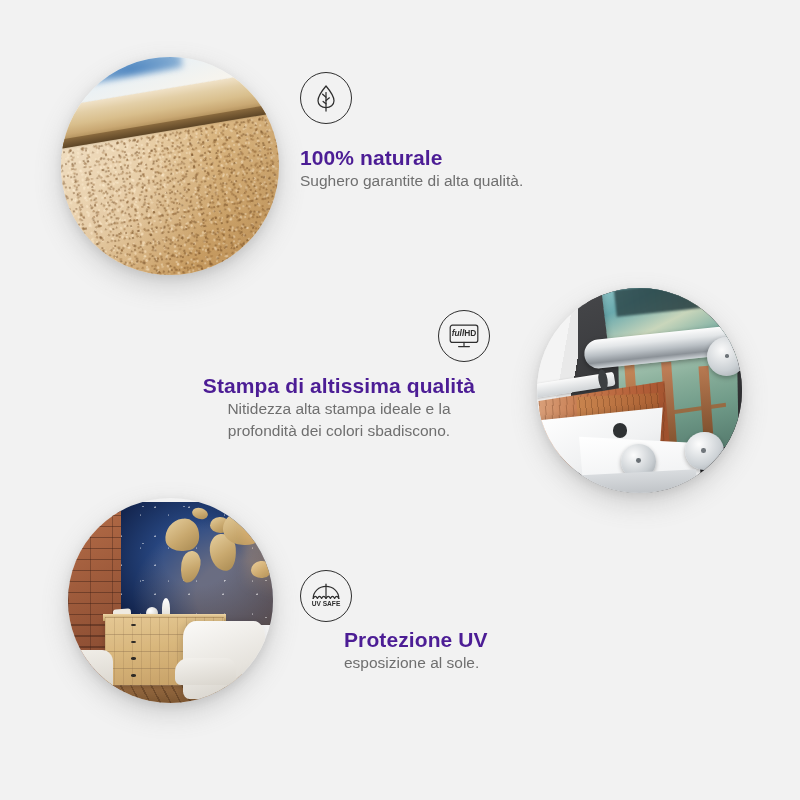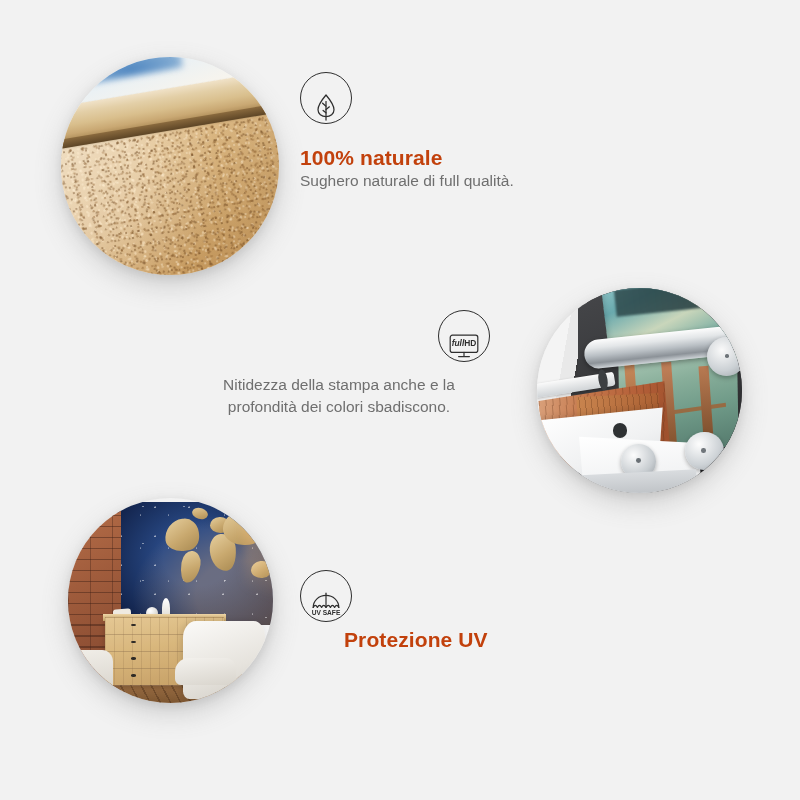--- a/index.html
+++ b/index.html
@@ -228,25 +228,25 @@
   }
   .in-deco-a{position:absolute;left:38%;top:53%;width:6%;height:6%;border-radius:50%;background:radial-gradient(circle at 35% 32%,#fff,#c8c4bc);}
   .in-deco-b{position:absolute;left:46%;top:49%;width:4%;height:10%;background:linear-gradient(180deg,#fff,#ddd9d1);border-radius:50% 50% 30% 30%;}
   .in-deco-c{position:absolute;left:22%;top:54%;width:9%;height:4%;background:#efeae1;border-radius:3px;transform:rotate(-4deg);}
 
   
   .block{position:absolute;}
   .icon-circle{
     position:absolute;width:52px;height:52px;border-radius:50%;
     border:1.6px solid #2e2e2e;box-sizing:border-box;
-    display:flex;align-items:flex-end;justify-content:center;
+    display:flex;align-items:center;justify-content:center;
   }
   .icon-circle svg{display:block;}
   .heading{
-    color:#c2410c;font-weight:bold;font-size:21px;letter-spacing:.1px;
+    color:#4c1d95;font-weight:bold;font-size:21px;letter-spacing:.1px;
     margin:0;white-space:nowrap;
   }
   .sub{
     color:#6f6f6f;font-size:15.5px;line-height:1.45;margin:0;
     font-weight:400;
   }
 
   #block-natural{left:300px;top:72px;width:420px;}
   #block-natural .icon-circle{left:0;top:0;}
   #block-natural .txt{position:absolute;left:0;top:74px;text-align:left;}
@@ -350,51 +350,53 @@
       <svg width="30" height="32" viewBox="0 0 30 32" fill="none" stroke="#2e2e2e" stroke-width="1.25" stroke-linecap="round" stroke-linejoin="round">
         <path d="M15 4 C9.5 10.5 7 15 7 18.8 C7 22.9 10.6 25.6 15 25.6 C19.4 25.6 23 22.9 23 18.8 C23 15 20.5 10.5 15 4 Z"></path>
         <path d="M15 10.5 V29"></path>
         <path d="M15 15.2 L11.6 12.2"></path>
         <path d="M15 18.6 L18.4 15.8"></path>
         <path d="M15 21.8 L12.1 19.4"></path>
       </svg>
     </div>
     <div class="txt">
       <p class="heading">100% naturale</p>
-      <p class="sub">Sughero naturale di full qualità.</p>
+      <p class="sub">Sughero garantite di alta qualità.</p>
     </div>
   </div>
 
   <div class="block" id="block-print">
     <div class="icon-circle">
       <svg width="34" height="30" viewBox="0 0 34 30" fill="none" stroke="#2e2e2e" stroke-width="1.2" stroke-linecap="round" stroke-linejoin="round">
         <rect x="3.2" y="4.2" width="27.6" height="17.2" rx="2.2"></rect>
         <path d="M17 21.4 V25.2"></path>
         <path d="M11.6 25.6 H22.4"></path>
         <text x="17" y="15.2" text-anchor="middle" stroke="none" fill="#2e2e2e" font-family="Liberation Sans, sans-serif" font-size="8.4">
           <tspan font-style="italic" font-weight="bold">full</tspan><tspan font-weight="bold">HD</tspan>
         </text>
       </svg>
     </div>
     <div class="txt">
-      <p class="sub">Nitidezza della stampa anche e la</p>
+      <p class="heading">Stampa di altissima qualità</p>
+      <p class="sub">Nitidezza alta stampa ideale e la</p>
       <p class="sub">profondità dei colori sbadiscono.</p>
     </div>
   </div>
 
   <div class="block" id="block-uv">
     <div class="icon-circle">
       <svg width="36" height="32" viewBox="0 0 36 32" fill="none" stroke="#2e2e2e" stroke-width="1.2" stroke-linecap="round" stroke-linejoin="round">
         <path d="M18 4.2 V6.4"></path>
         <path d="M5.2 18.4 C5.2 11.6 10.9 6.4 18 6.4 C25.1 6.4 30.8 11.6 30.8 18.4"></path>
         <path d="M5.2 18.4 C6.6 15.6 8.0 15.6 9.4 18.4 C10.8 15.6 12.2 15.6 13.6 18.4
                  C15.0 15.6 16.4 15.6 18 18.4 C19.6 15.6 21.0 15.6 22.4 18.4
                  C23.8 15.6 25.2 15.6 26.6 18.4 C28.0 15.6 29.4 15.6 30.8 18.4"></path>
         <path d="M18 6.4 V18.4"></path>
         <text x="18" y="25.6" text-anchor="middle" stroke="none" fill="#2e2e2e" font-family="Liberation Sans, sans-serif" font-size="6.6" font-weight="bold">UV SAFE</text>
       </svg>
     </div>
     <div class="txt">
       <p class="heading">Protezione UV</p>
+      <p class="sub">esposizione al sole.</p>
     </div>
   </div>
 
 </div>
 
 </body></html>

